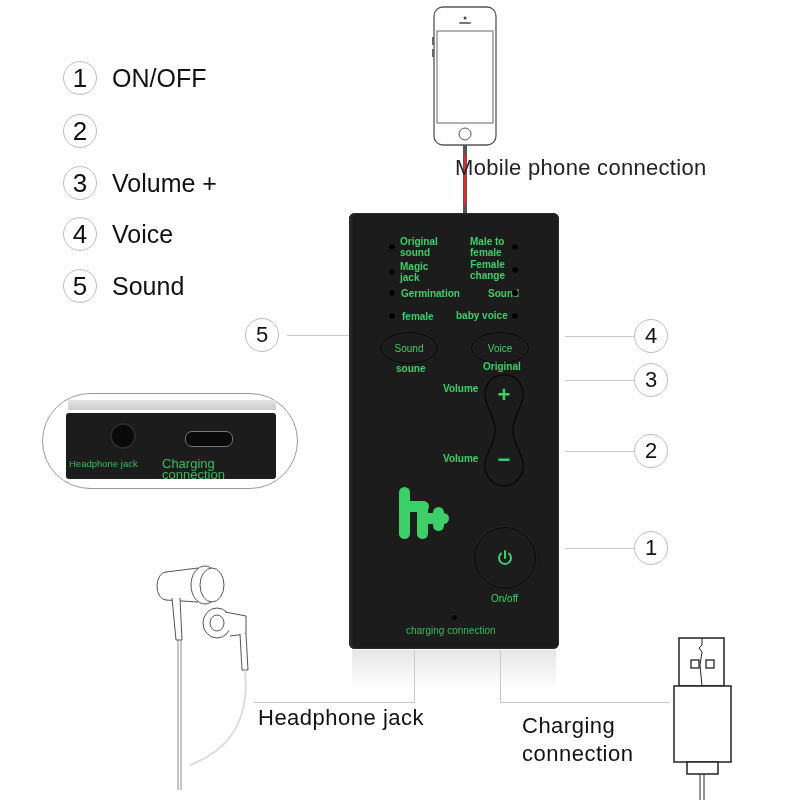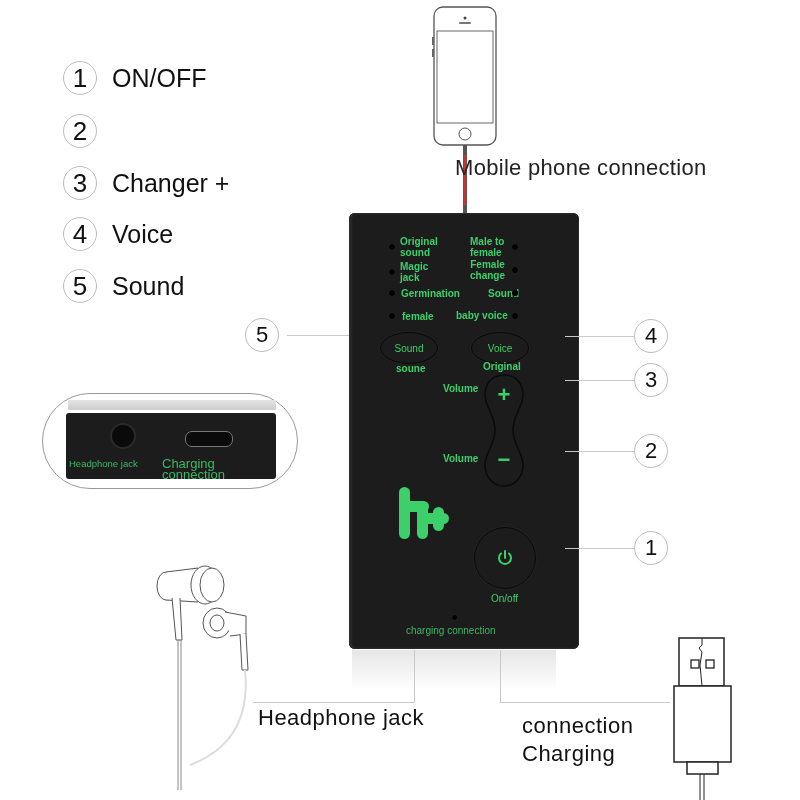--- a/index.html
+++ b/index.html
@@ -1,40 +1,40 @@
 <!DOCTYPE html>
 <html><head>
 <meta charset="utf-8">
 <style>
   html,body{margin:0;padding:0;background:#fff;}
   body{width:800px;height:800px;position:relative;overflow:hidden;font-family:"Liberation Sans",sans-serif;color:#1a1a1a;}
   .abs{position:absolute;}
   .legend-item{position:absolute;left:63px;display:flex;align-items:center;height:40px;}
   .circ{width:34px;height:34px;border:1.5px solid #bdbdbd;border-radius:50%;display:flex;align-items:center;justify-content:center;font-size:26px;color:#111;box-sizing:border-box;background:#fff;}
   .legend-label{font-size:25px;margin-left:15px;color:#111;}
-  .device{position:absolute;left:349px;top:213px;width:210px;height:436px;background:#1c1c1c;border-radius:6px;box-shadow:inset 0 0 0 1px #2a2a2a, inset 2px 0 3px #333;padding-left:20px;}
+  .device{position:absolute;left:349px;top:213px;width:210px;height:436px;background:#1c1c1c;border-radius:6px;box-shadow:inset 0 0 0 1px #2a2a2a, inset 2px 0 3px #333;}
   .g{color:#3ccf6a;font-weight:bold;font-size:10px;line-height:11px;}
   .dot{position:absolute;width:6px;height:6px;border-radius:50%;background:#000;box-shadow:0 0 1px #444;}
   .oval{position:absolute;border:1.5px solid #0a0a0a;border-radius:50%;display:flex;align-items:center;justify-content:center;box-shadow:0 0 2px #333;}
   .callout-line{position:absolute;height:1px;background:#c9c9c9;}
   .vline{position:absolute;width:1px;background:#c9c9c9;}
 </style>
 </head>
 <body>
 
 <div class="legend-item" style="top:58px">
   <div class="circ">1</div>
   <div class="legend-label">ON/OFF</div>
 </div>
 <div class="legend-item" style="top:111px">
   <div class="circ">2</div>
 </div>
 <div class="legend-item" style="top:163px">
   <div class="circ">3</div>
-  <div class="legend-label">Changer +</div>
+  <div class="legend-label">Volume +</div>
 </div>
 <div class="legend-item" style="top:214px">
   <div class="circ">4</div>
   <div class="legend-label">Voice</div>
 </div>
 <div class="legend-item" style="top:266px">
   <div class="circ">5</div>
   <div class="legend-label">Sound</div>
 </div>
 
@@ -153,22 +153,22 @@
   <path d="M95 120 C100 170 80 200 40 215" fill="none" stroke="#ddd" stroke-width="2"></path>
 </svg>
 
 <div class="vline" style="left:414px;top:650px;height:53px"></div>
 <div class="callout-line" style="left:253px;top:702px;width:162px"></div>
 <div class="abs" style="left:258px;top:705px;font-size:22px;color:#111;letter-spacing:0.5px">Headphone jack</div>
 
 <div class="vline" style="left:500px;top:650px;height:53px"></div>
 <div class="callout-line" style="left:500px;top:702px;width:170px"></div>
 <div class="abs" style="left:522px;top:712px;font-size:22px;color:#111;line-height:28px;letter-spacing:0.5px">
+  <div>Charging</div>
   <div>connection</div>
-  <div>Charging</div>
 </div>
 
 <svg class="abs" style="left:665px;top:630px" width="80" height="170">
   <g fill="#fff" stroke="#222" stroke-width="1.5">
     <rect x="14" y="8" width="45" height="48"></rect>
     <rect x="9" y="56" width="57" height="76"></rect>
     <rect x="22" y="132" width="31" height="12"></rect>
   </g>
   <rect x="26" y="30" width="8" height="8" fill="none" stroke="#222" stroke-width="1.3"></rect>
   <rect x="41" y="30" width="8" height="8" fill="none" stroke="#222" stroke-width="1.3"></rect>

